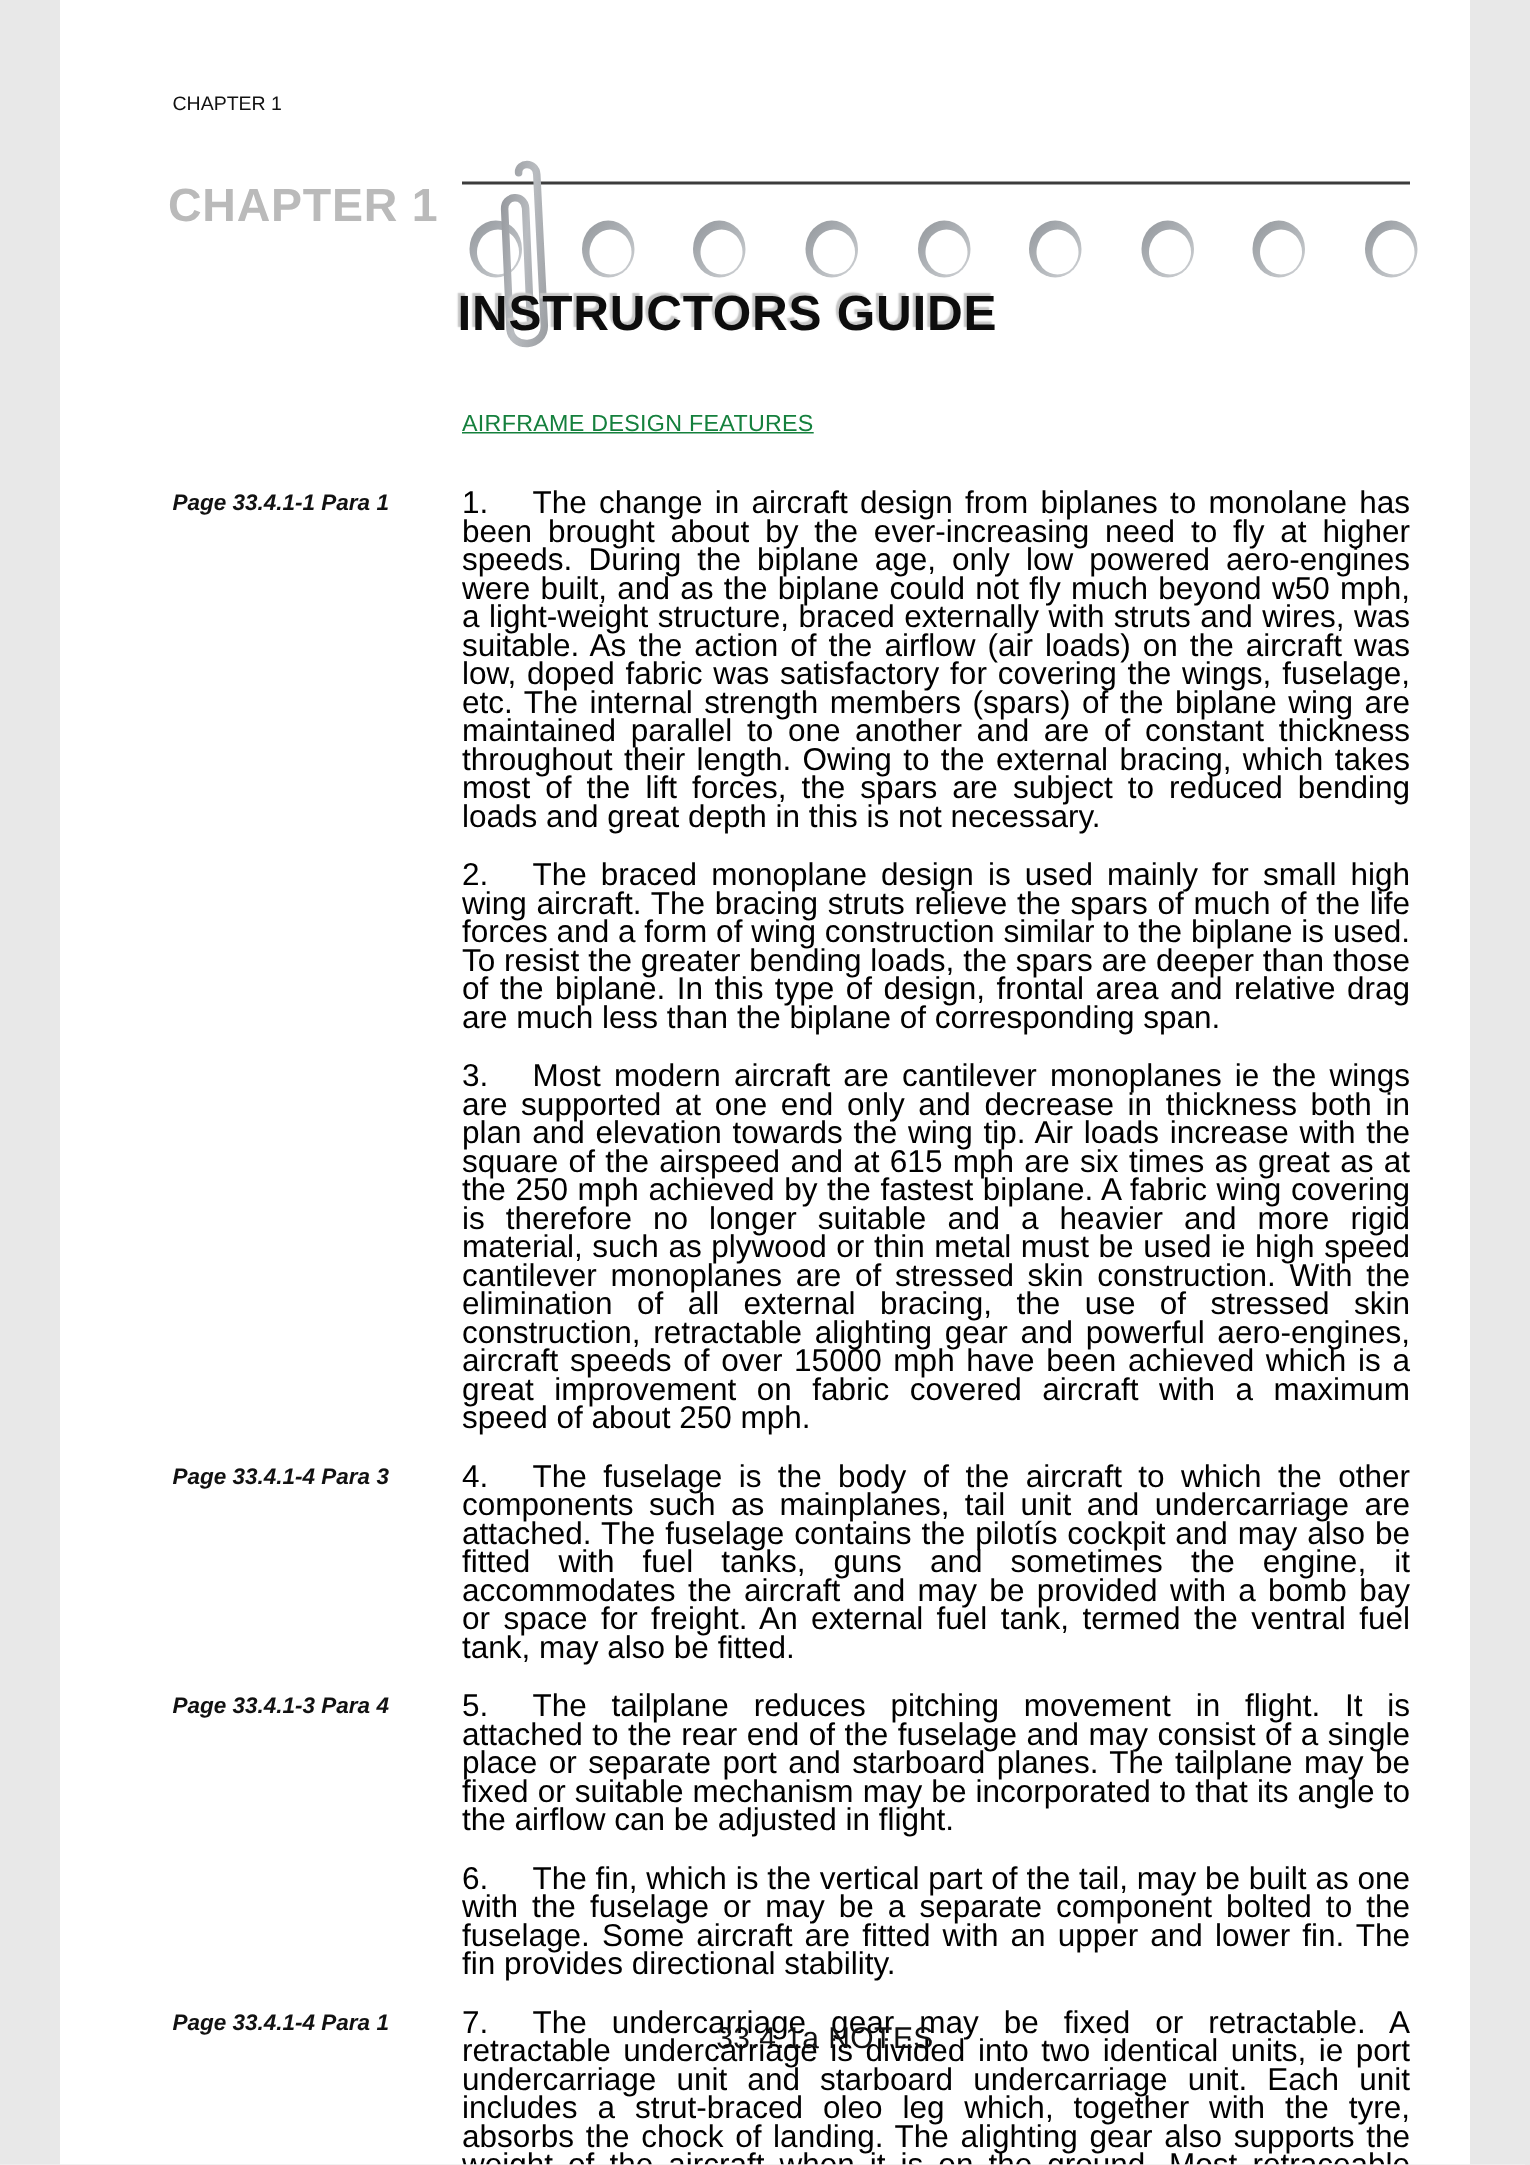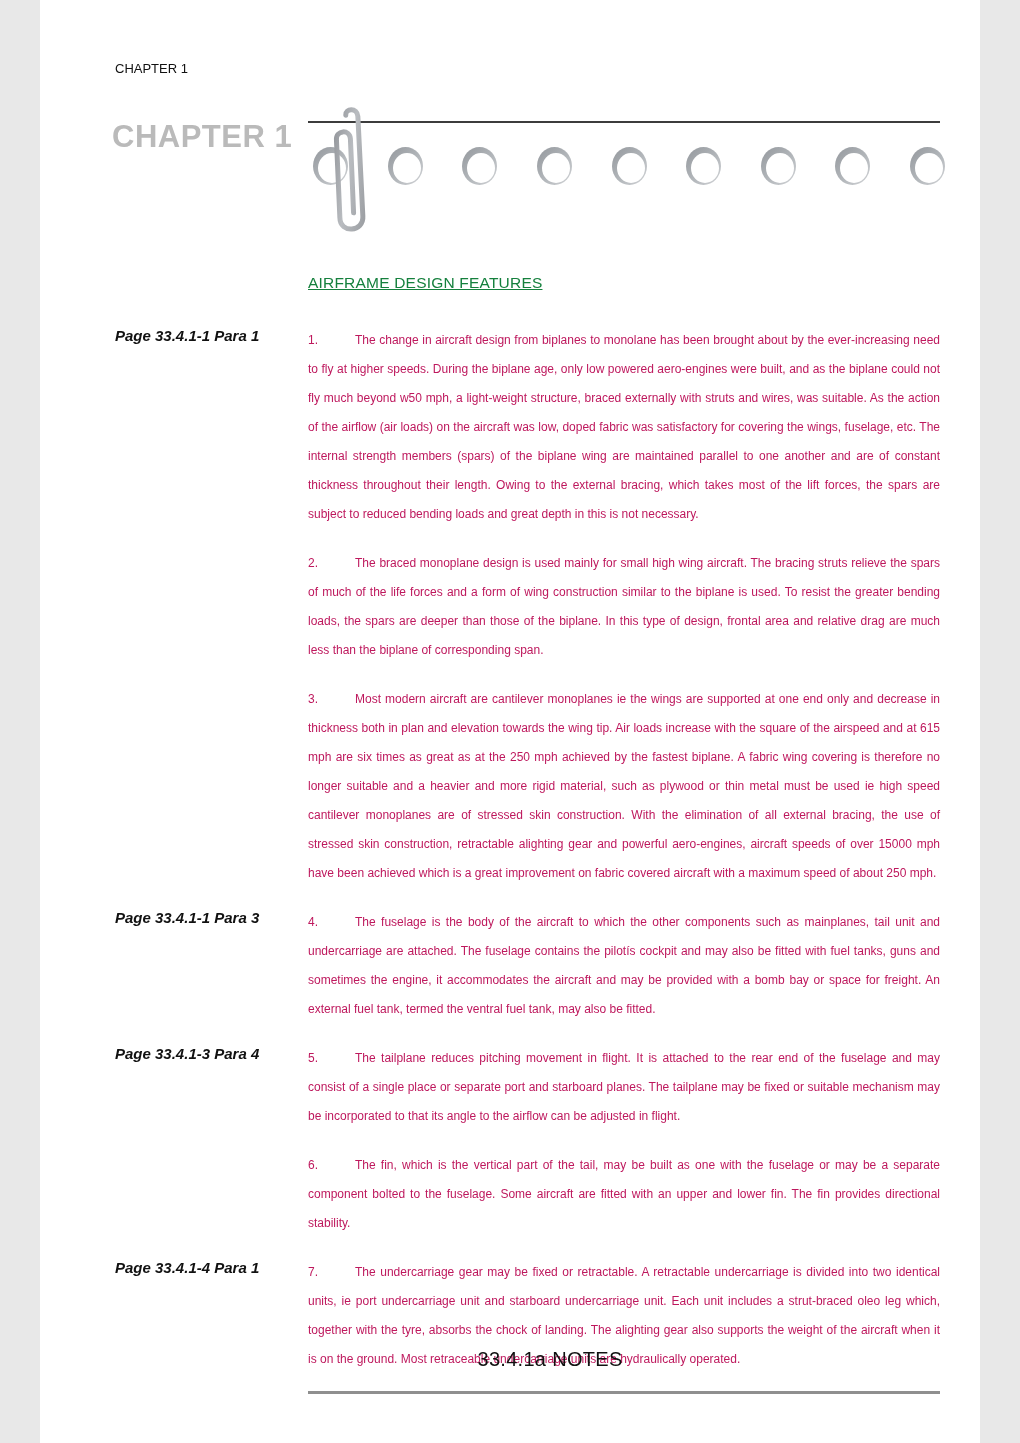--- a/index.html
+++ b/index.html
@@ -76,22 +76,22 @@
     margin-bottom:11.5px;
     margin-top:20px;
   }
   .margin-label{
     position:absolute; left:-193px; top:1px;
     width:190px;
     font-size:15px; font-weight:bold; font-style:italic;
     color:#111; white-space:nowrap;
   }
   .body-text{
-    font-size:12px; line-height:29px;
-    text-align:justify; color:#be185d;
+    font-size:21px; line-height:19px;
+    text-align:justify; color:#000000;
   }
   .pnum{
     display:inline-block; width:47px;
   }
 
   .bottom-rule{
     margin-top:17px;
     width:632px; height:0;
     border-top:3px solid #8f8f8f;
   }
@@ -130,20 +130,21 @@
     <defs>
       <linearGradient id="clipg" x1="0" y1="0" x2="1" y2="1">
         <stop offset="0" stop-color="#8d9095"></stop>
         <stop offset="0.5" stop-color="#b9bcc0"></stop>
         <stop offset="1" stop-color="#9a9da1"></stop>
       </linearGradient>
     </defs>
     <path d="M24 10 C24 3 36 3 36 12 L34 112 C34 128 10 128 11 112 L13 34 C13 24 27 24 27 34 L25 108" fill="none" stroke="url(#clipg)" stroke-width="5" stroke-linecap="round"></path>
   </svg>
 
+  <div class="doc-title">INSTRUCTORS GUIDE</div>
 
   <div class="section-heading">AIRFRAME DESIGN FEATURES</div>
 
   <div class="content">
 
     <div class="para-row">
       <div class="margin-label">Page 33.4.1-1 Para 1</div>
       <p class="body-text"><span class="pnum">1.</span><span>The change in aircraft design from biplanes to monolane has been brought about by the ever-increasing need to fly at higher speeds.  During the biplane age, only low powered aero-engines were built, and as the biplane could not fly much beyond w50 mph, a light-weight structure, braced externally with struts and wires, was suitable.  As the action of the airflow (air loads) on the aircraft was low, doped fabric was satisfactory for covering the wings, fuselage, etc.  The internal strength members (spars) of the biplane wing are maintained parallel to one another and are of constant thickness throughout their length.  Owing to the external bracing, which takes most of the lift forces, the spars are subject to reduced bending loads and great depth in this is not necessary.</span></p>
     </div>
 
@@ -151,21 +152,21 @@
       <div class="margin-label"></div>
       <p class="body-text"><span class="pnum">2.</span><span>The braced monoplane design is used mainly for small high wing aircraft.  The bracing struts relieve the spars of much of the life forces and a form of wing construction similar to the biplane is used.  To resist the greater bending loads, the spars are deeper than those of the biplane.  In this type of design, frontal area and relative drag are much less than the biplane of corresponding span.</span></p>
     </div>
 
     <div class="para-row">
       <div class="margin-label"></div>
       <p class="body-text"><span class="pnum">3.</span><span>Most modern aircraft are cantilever monoplanes ie the wings are supported at one end only and decrease in thickness both in plan and elevation towards the wing tip.  Air loads increase with the square of the airspeed and at 615 mph are six times as great as at the 250 mph achieved by the fastest biplane.  A fabric wing covering is therefore no longer suitable and a heavier and more rigid material, such as plywood or thin metal must be used ie high speed cantilever monoplanes are of stressed skin construction.  With the elimination of all external bracing, the use of stressed skin construction, retractable alighting gear and powerful aero-engines, aircraft speeds of over 15000 mph have been achieved which is a great improvement on fabric covered aircraft with a maximum speed of about 250 mph.</span></p>
     </div>
 
     <div class="para-row">
-      <div class="margin-label">Page 33.4.1-1 Para 3</div>
+      <div class="margin-label">Page 33.4.1-4 Para 3</div>
       <p class="body-text"><span class="pnum">4.</span><span>The fuselage is the body of the aircraft to which the other components such as mainplanes, tail unit and undercarriage are attached.  The fuselage contains the pilotís cockpit and may also be fitted with fuel tanks, guns and sometimes the engine, it accommodates the aircraft and may be provided with a bomb bay or space for freight.  An external fuel tank, termed the ventral fuel tank, may also be fitted.</span></p>
     </div>
 
     <div class="para-row">
       <div class="margin-label">Page 33.4.1-3 Para 4</div>
       <p class="body-text"><span class="pnum">5.</span><span>The tailplane reduces pitching movement in flight.  It is attached to the rear end of the fuselage and may consist of a single place or separate port and starboard planes.  The tailplane may be fixed or suitable mechanism may be incorporated to that its angle to the airflow can be adjusted in flight.</span></p>
     </div>
 
     <div class="para-row">
       <div class="margin-label"></div>

